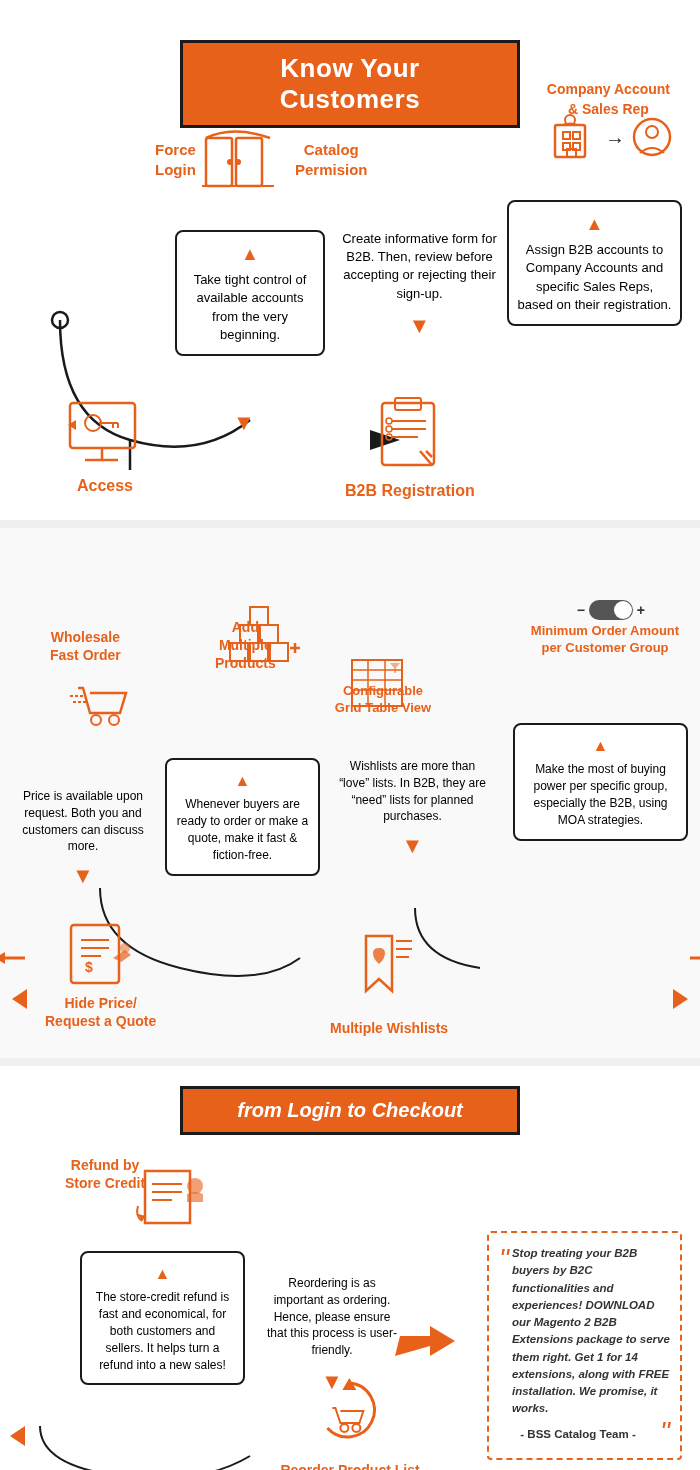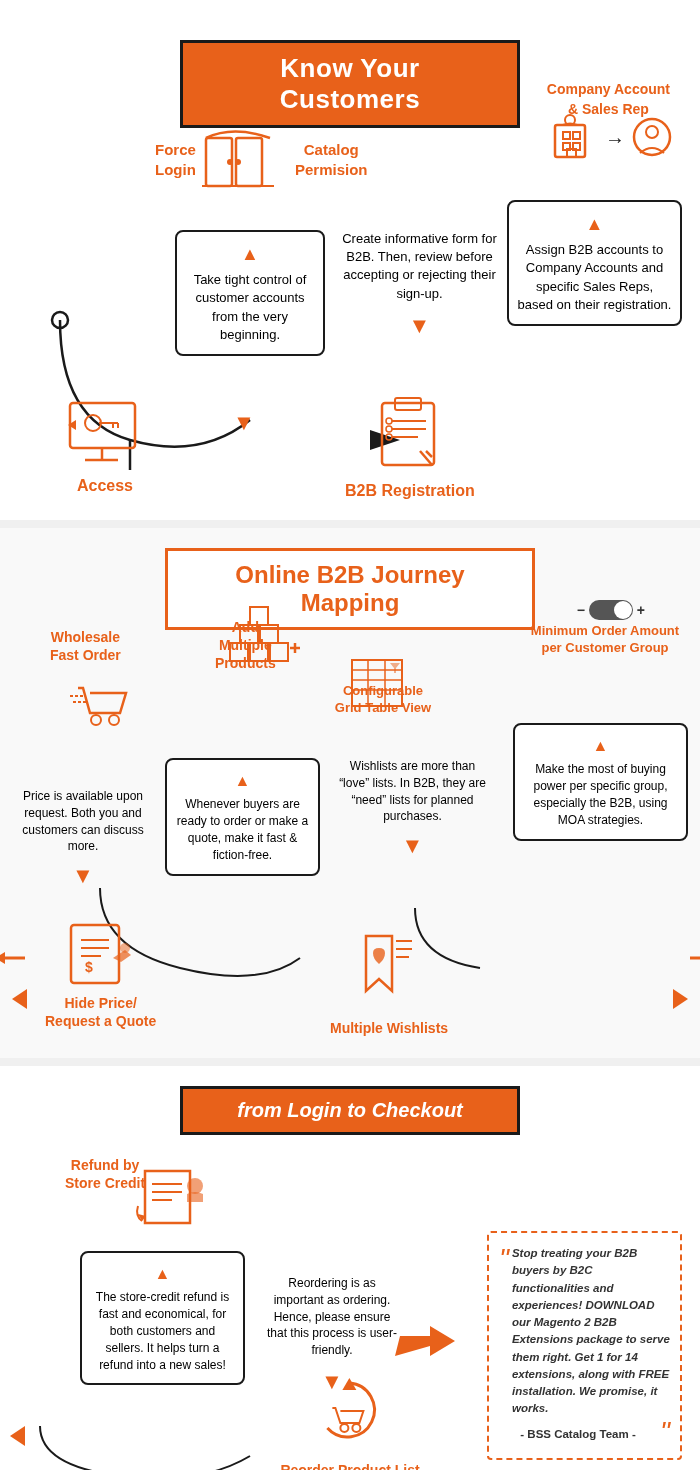--- a/index.html
+++ b/index.html
@@ -578,21 +578,21 @@
     <circle cx="32" cy="42" r="3" fill="#e8611a"></circle>
 
     <circle cx="40" cy="42" r="3" fill="#e8611a"></circle>
 
     <path d="M 8 18 Q 35 5 72 18" fill="none" stroke="#e8611a" stroke-width="2.5"></path>
 
     <line x1="4" y1="66" x2="76" y2="66" stroke="#e8611a" stroke-width="2"></line>
   </svg>
 
   <div class="info-box-left">
-    <span>Take tight control of customer accounts from the very beginning.</span>
+    <span>Take tight control of available accounts from the very beginning.</span>
   </div>
 
   <div style="position:absolute; top:410px; left:233px;">
     <span class="arrow-down">▼</span>
   </div>
 
   <div class="info-box-middle">
     <span>Create informative form for B2B. Then, review before accepting or rejecting their sign-up.</span>
     <span class="arrow-down" style="margin-top:8px;">▼</span>
   </div>
@@ -648,23 +648,20 @@
   <svg class="path-svg" viewBox="0 0 700 530" xmlns="http://www.w3.org/2000/svg">
     <path d="M 5 430 L 25 430" stroke="#e8611a" stroke-width="3" fill="none"></path>
     <polygon points="5,424 5,436 -5,430" fill="#e8611a"></polygon>
     <path d="M 690 430 L 710 430" stroke="#e8611a" stroke-width="3" fill="none"></path>
     <polygon points="700,424 700,436 710,430" fill="#e8611a"></polygon>
 
     <path d="M 100 360 Q 100 420 180 440 Q 260 460 300 430" stroke="#1a1a1a" stroke-width="2" fill="none"></path>
     <path d="M 415 380 Q 415 430 480 440" stroke="#1a1a1a" stroke-width="2" fill="none"></path>
   </svg>
 
-  <div class="section2-title-bar">
-    <h2>Online B2B Journey Mapping</h2>
-  </div>
 
   <div class="wholesale-label">
     <span style="white-space:pre-line;">Wholesale
 Fast Order</span>
   </div>
 
   <div style="position:absolute;top:150px;left:68px;">
     <svg width="65" height="55" viewBox="0 0 65 55">
 
       <path d="M 10 10 L 15 10 L 22 35 L 52 35 L 58 15 L 22 15" fill="none" stroke="#e8611a" stroke-width="2.5"></path>

